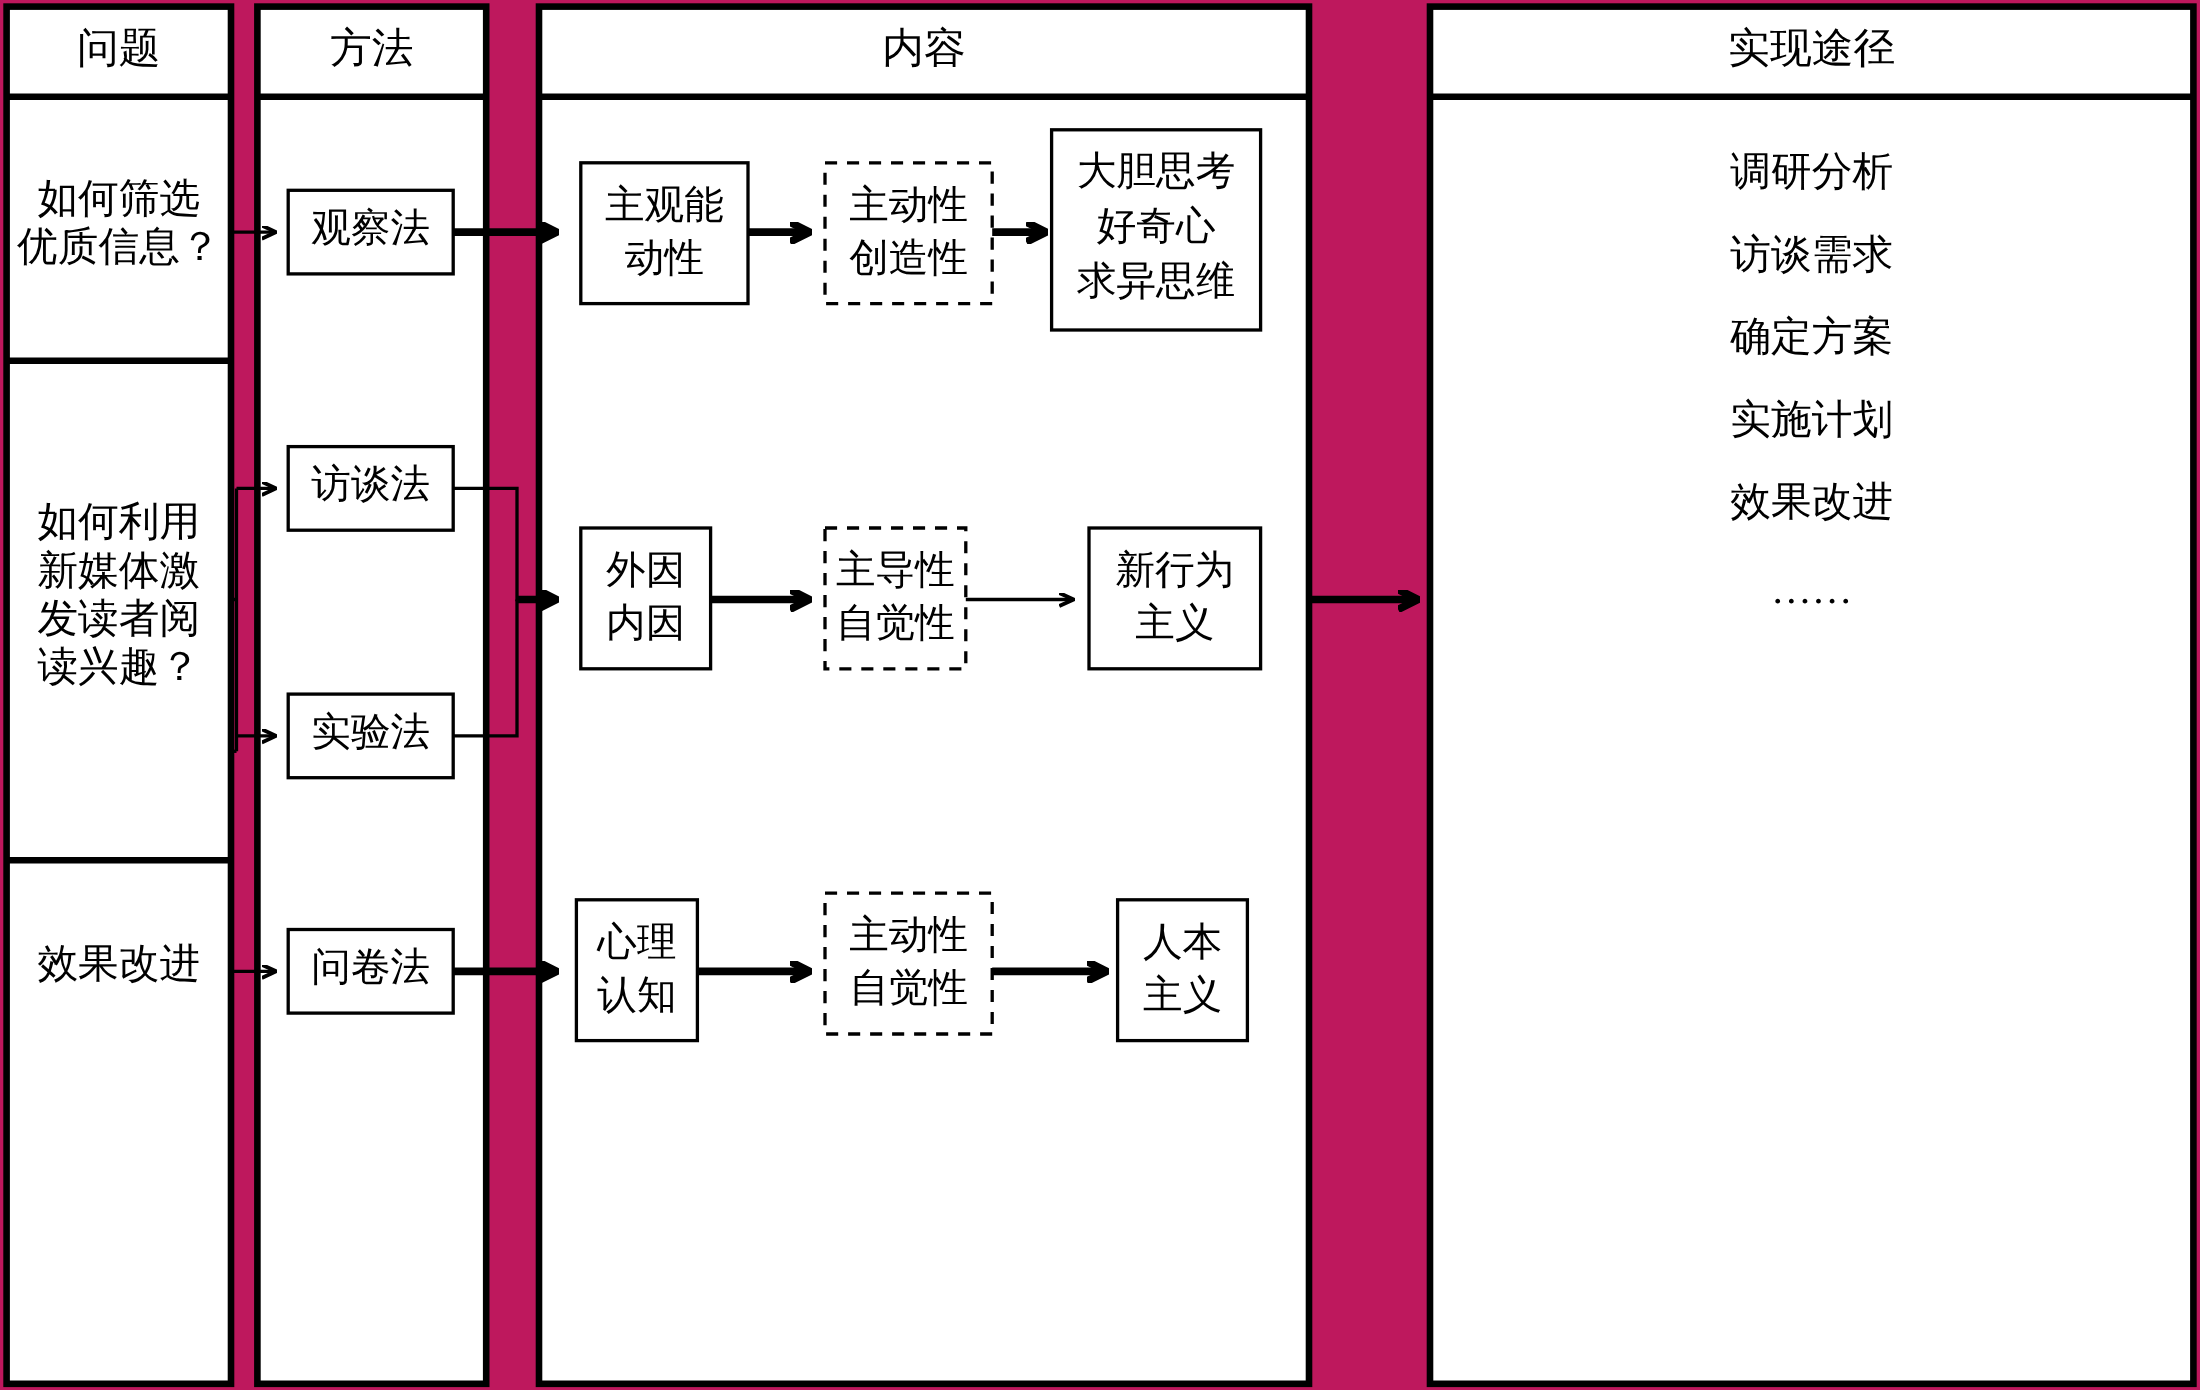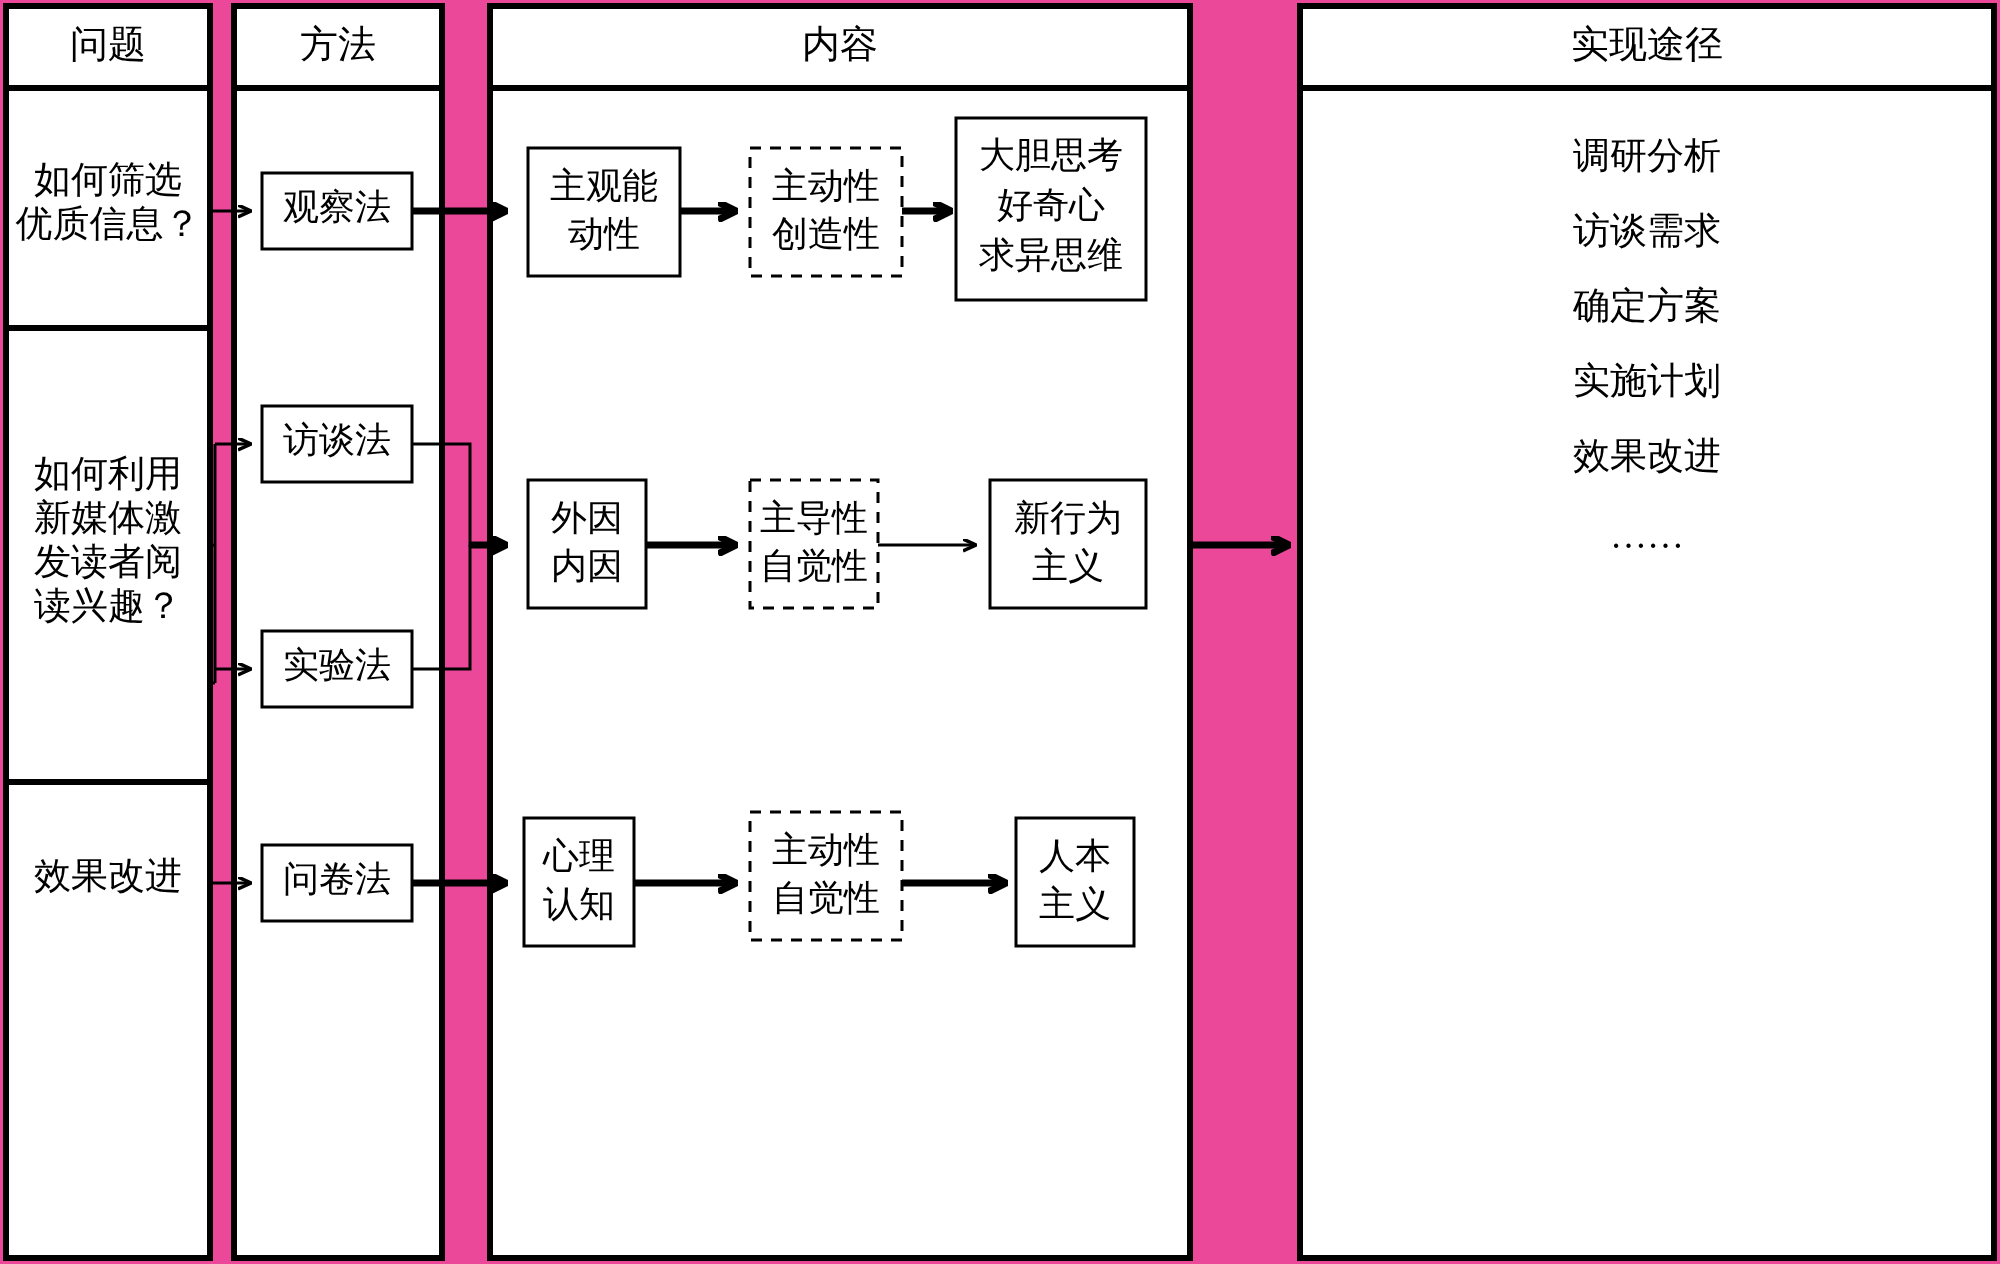--- a/index.html
+++ b/index.html
@@ -1,18 +1,18 @@
 <!DOCTYPE html>
 <html><head>
 <meta charset="utf-8">
 <style>
   html,body{margin:0;padding:0;background:#ffffff;}
   body{width:2000px;height:1264px;overflow:hidden;
        font-family:"Liberation Serif","DejaVu Serif",serif;}
-  #stage{position:relative;width:2000px;height:1264px;background:#ec4899;}
+  #stage{position:relative;width:2000px;height:1264px;background:#be185d;}
   svg{position:absolute;left:0;top:0;width:2000px;height:1264px;}
   .col-frame{fill:#ffffff;stroke:#000000;stroke-width:6;}
   .col-div{stroke:#000000;stroke-width:6;}
   .node-box{fill:#ffffff;stroke:#000000;stroke-width:3;}
   .node-box-dashed{fill:#ffffff;stroke:#000000;stroke-width:3;stroke-dasharray:11 9;}
   .conn-thick{stroke:#000000;stroke-width:7;fill:none;}
   .conn-thin{stroke:#000000;stroke-width:3;fill:none;}
   text{font-family:"Liberation Serif","DejaVu Serif",serif;fill:#000;}
   .hdr{font-size:38px;text-anchor:middle;dominant-baseline:middle;}
   .qtxt{font-size:37px;text-anchor:middle;dominant-baseline:middle;}

